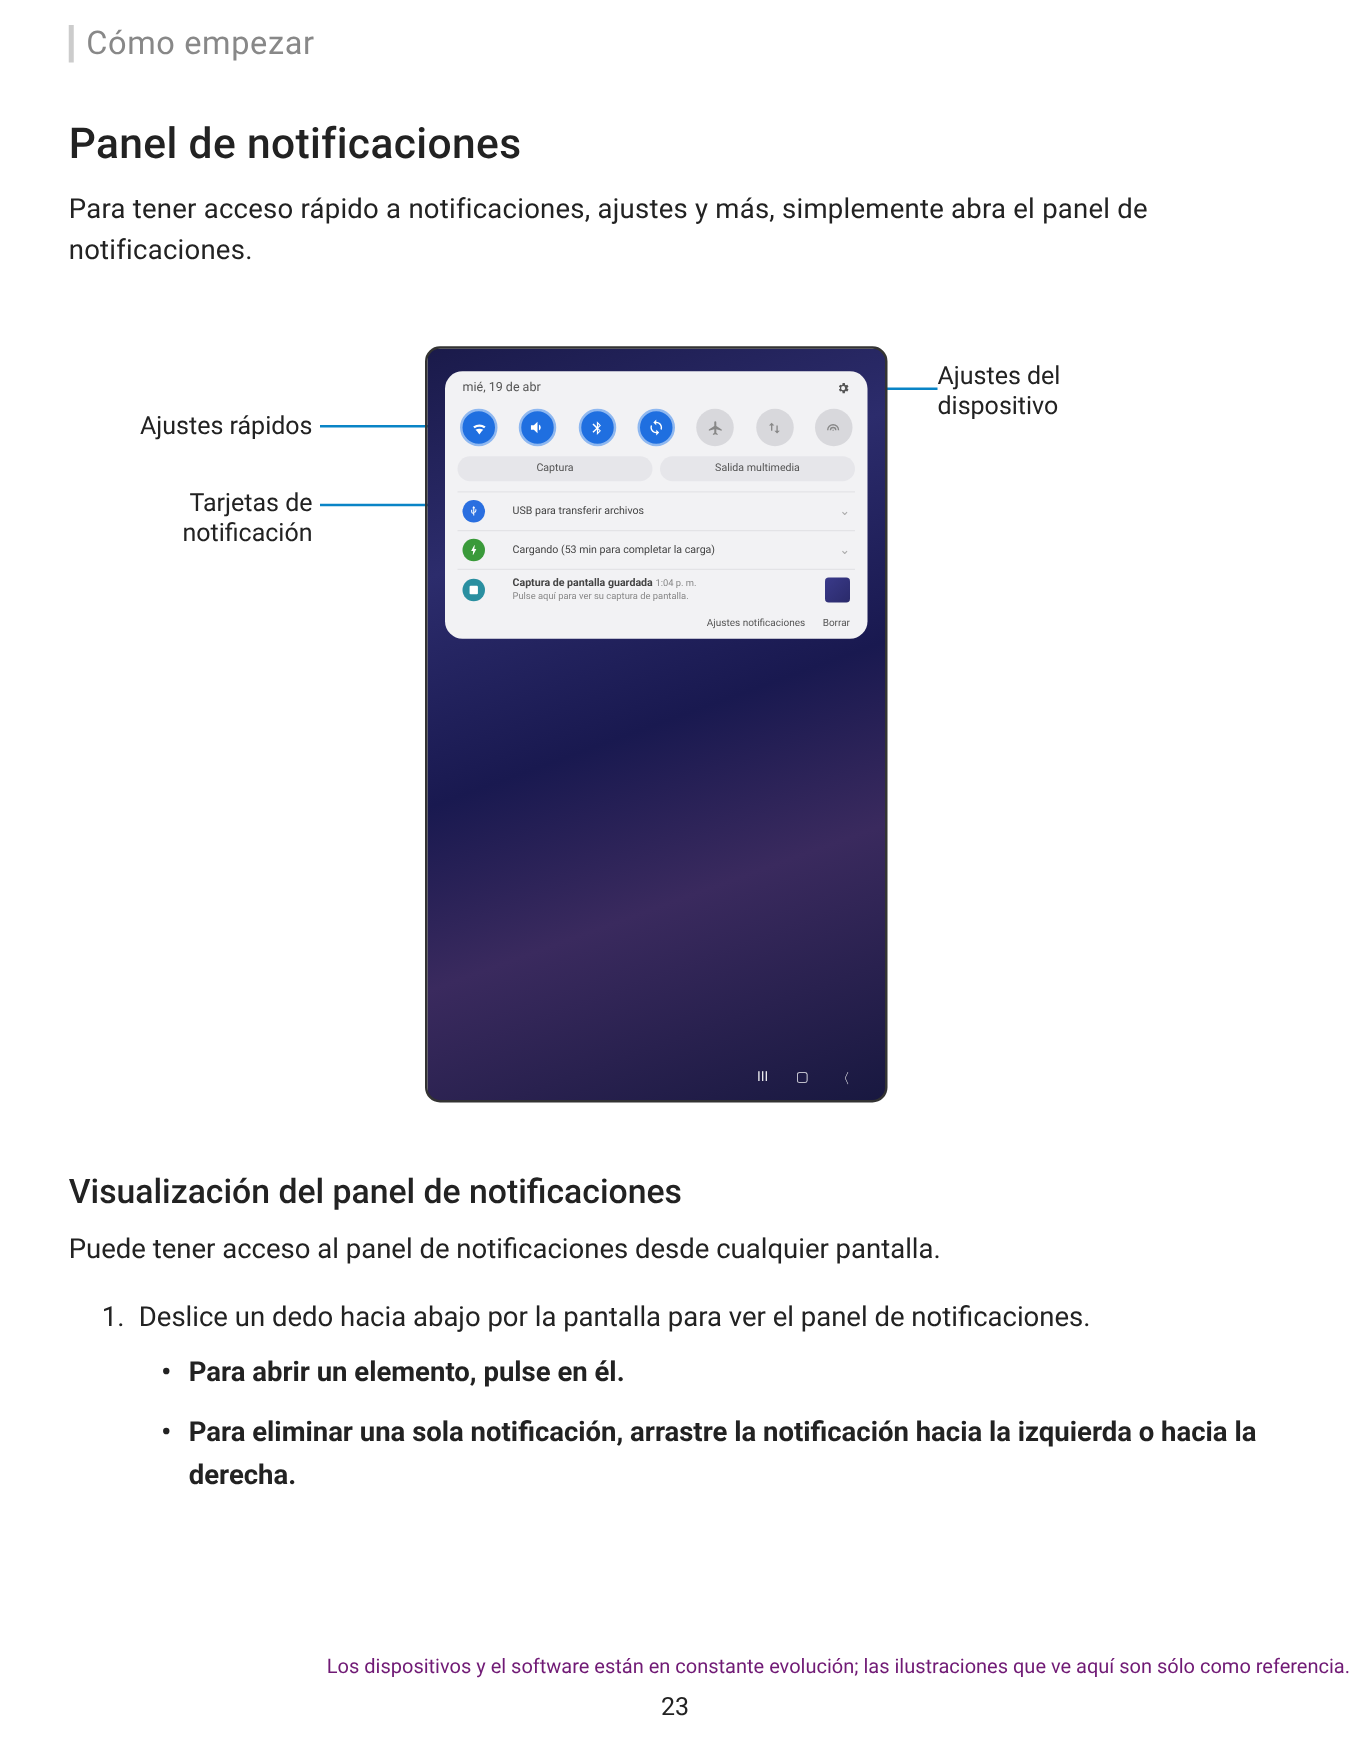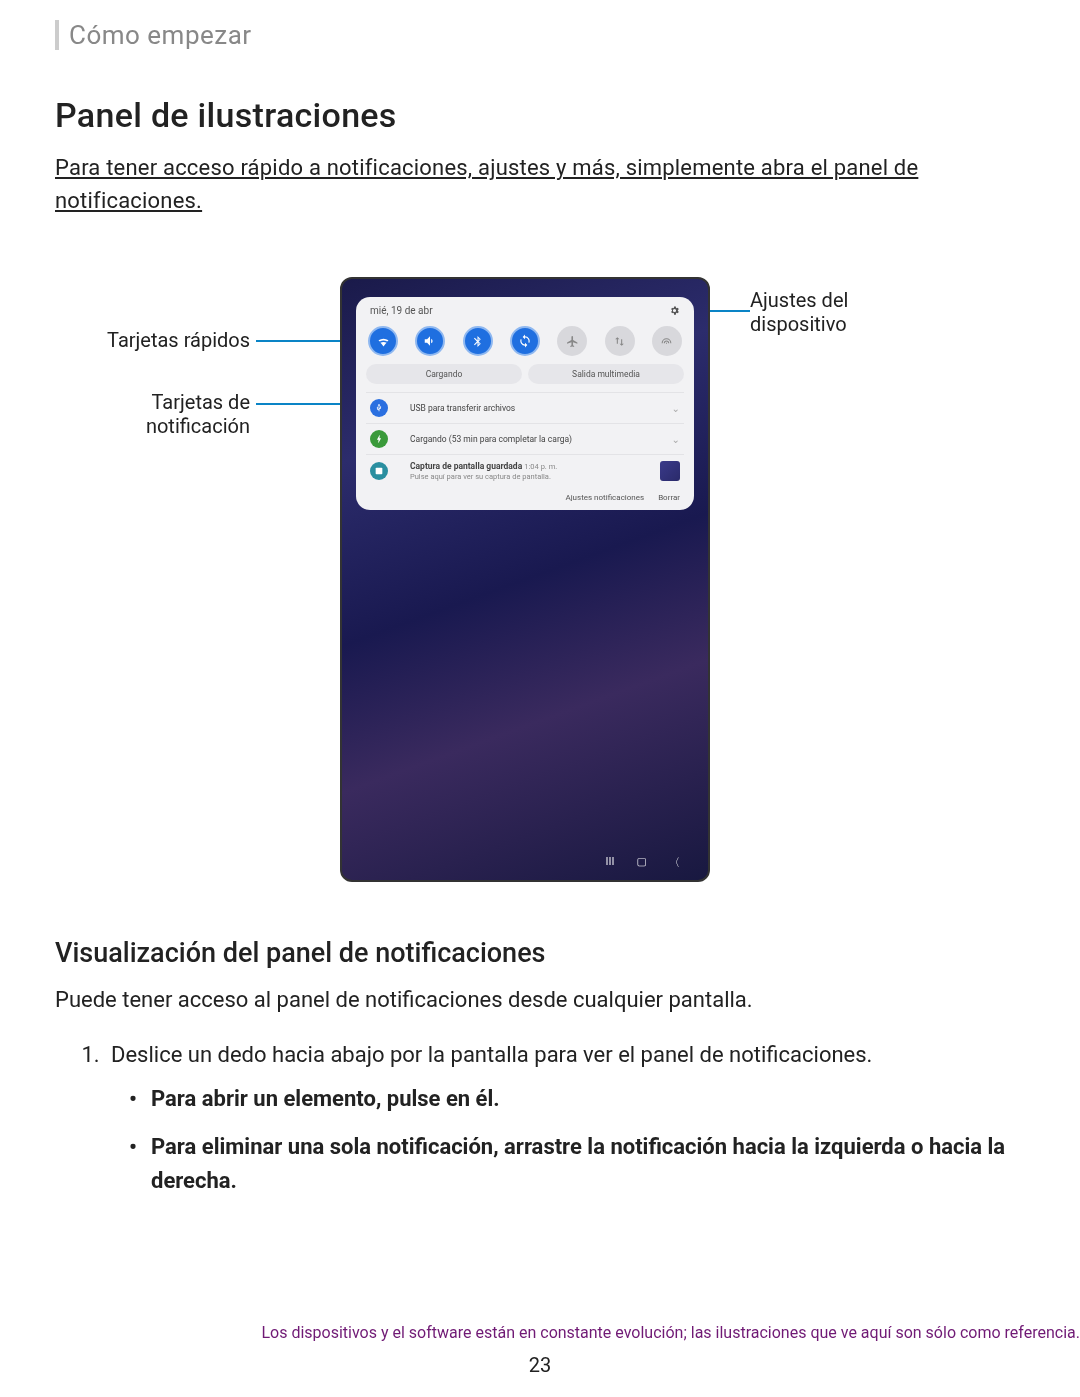--- a/index.html
+++ b/index.html
@@ -26,21 +26,20 @@
   h1.page-title {
     font-size: 34px;
     font-weight: 500;
     margin-bottom: 16px;
     letter-spacing: 0.3px;
   }
   p.intro {
     font-size: 22px;
     line-height: 1.5;
     letter-spacing: 0.2px;
-    text-decoration: underline;
   }
   .figure-area {
     position: relative;
     margin: 60px auto 30px auto;
     width: 760px;
     height: 620px;
   }
   .callout {
     position: absolute;
     font-size: 20px;
@@ -171,26 +170,26 @@
     font-size:20px;color:#222;
   }
 </style>
 </head>
 <body>
 
 <div class="breadcrumb-wrap">
   <div class="breadcrumb">Cómo empezar</div>
 </div>
 
-<h1 class="page-title">Panel de ilustraciones</h1>
+<h1 class="page-title">Panel de notificaciones</h1>
 <p class="intro">Para tener acceso rápido a notificaciones, ajustes y más, simplemente abra el panel de notificaciones.</p>
 
 <div class="figure-area">
 
-  <div class="callout" style="left:-70px;top:51px;width:160px;">Tarjetas rápidos</div>
+  <div class="callout" style="left:-70px;top:51px;width:160px;">Ajustes rápidos</div>
   <div class="line" style="left:96px;top:63px;width:114px;"></div>
 
   <div class="callout" style="left:-70px;top:113px;width:160px;">
     <span>Tarjetas de</span><br>
     <span>notificación</span>
   </div>
   <div class="line" style="left:96px;top:126px;width:120px;"></div>
 
   <div class="callout right" style="left:590px;top:11px;width:160px;">
     <span>Ajustes del</span><br>
@@ -239,21 +238,21 @@
               <path d="M8 4l-4 4h3v8h2V8h3zm8 16l4-4h-3V8h-2v8h-3z"></path>
             </svg>
         </div>
         <div class="qs off">
           <svg width="13" height="13" viewBox="0 0 24 24" fill="currentColor">
               <path d="M12 6a9 9 0 00-9 9h2a7 7 0 0114 0h2a9 9 0 00-9-9zm0 4a5 5 0 00-5 5h2a3 3 0 016 0h2a5 5 0 00-5-5zm0 4a1 1 0 101 1 1 1 0 00-1-1z"></path>
             </svg>
         </div>
       </div>
       <div class="control-row">
-        <div class="control-btn">Cargando</div>
+        <div class="control-btn">Captura</div>
         <div class="control-btn">Salida multimedia</div>
       </div>
       <div class="notif">
         <div class="nicon blue">
           <svg width="10" height="10" viewBox="0 0 24 24" fill="currentColor">
               <path d="M12 2l-3 4h2v9a2 2 0 01-2-2V9H7v4a4 4 0 004 4v3h2v-5a4 4 0 004-4V8h-2v3a2 2 0 01-2 2V6h2z"></path>
             </svg>
         </div>
         <div class="ntext">USB para transferir archivos</div>
         <div class="nchev">⌄</div>

